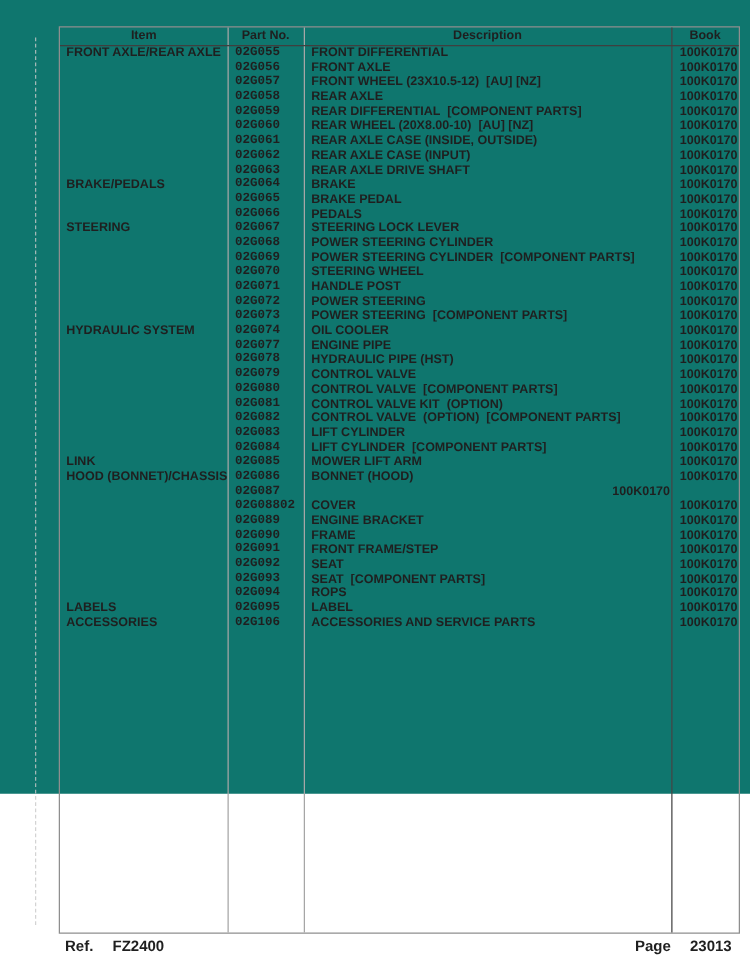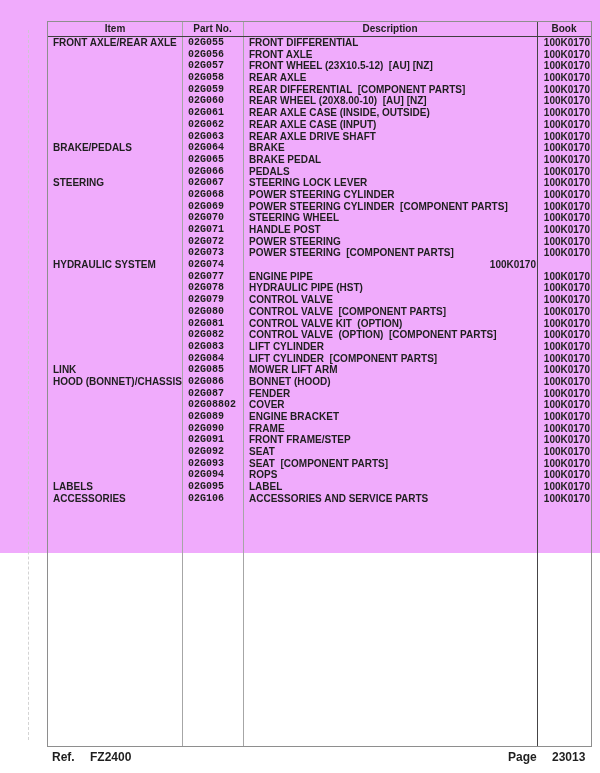--- a/index.html
+++ b/index.html
@@ -5,22 +5,22 @@
   * { margin: 0; padding: 0; box-sizing: border-box; }
   html, body { background: #ffffff; }
   body {
     width: 600px; height: 773px;
     font-family: "Liberation Sans", sans-serif;
     position: relative;
     overflow: hidden;
   }
   .page {
     position: absolute; left: 0; top: 0;
-    width: 600px; height: 553px;
-    background: #f0abfc;
+    width: 600px; height: 635px;
+    background: #0f766e;
   }
   
   .scan-line {
     position: absolute; left: 28px; top: 30px;
     height: 710px; width: 0;
     border-left: 1px dashed #c9c9c9;
     opacity: 0.8;
   }
   .parts-table {
     position: absolute; left: 47px; top: 21px;
@@ -203,20 +203,21 @@
   </div>
         <div class="row">
     <span class="cell item"></span>
     <span class="cell part">02G073</span>
     <span class="cell desc">POWER STEERING  [COMPONENT PARTS]</span>
     <span class="cell book">100K0170</span>
   </div>
         <div class="row">
     <span class="cell item">HYDRAULIC SYSTEM</span>
     <span class="cell part">02G074</span>
+    <span class="cell desc">OIL COOLER</span>
     <span class="cell book">100K0170</span>
   </div>
         <div class="row">
     <span class="cell item"></span>
     <span class="cell part">02G077</span>
     <span class="cell desc">ENGINE PIPE</span>
     <span class="cell book">100K0170</span>
   </div>
         <div class="row">
     <span class="cell item"></span>
@@ -268,21 +269,20 @@
   </div>
         <div class="row">
     <span class="cell item">HOOD (BONNET)/CHASSIS</span>
     <span class="cell part">02G086</span>
     <span class="cell desc">BONNET (HOOD)</span>
     <span class="cell book">100K0170</span>
   </div>
         <div class="row">
     <span class="cell item"></span>
     <span class="cell part">02G087</span>
-    <span class="cell desc">FENDER</span>
     <span class="cell book">100K0170</span>
   </div>
         <div class="row">
     <span class="cell item"></span>
     <span class="cell part">02G08802</span>
     <span class="cell desc">COVER</span>
     <span class="cell book">100K0170</span>
   </div>
         <div class="row">
     <span class="cell item"></span>

